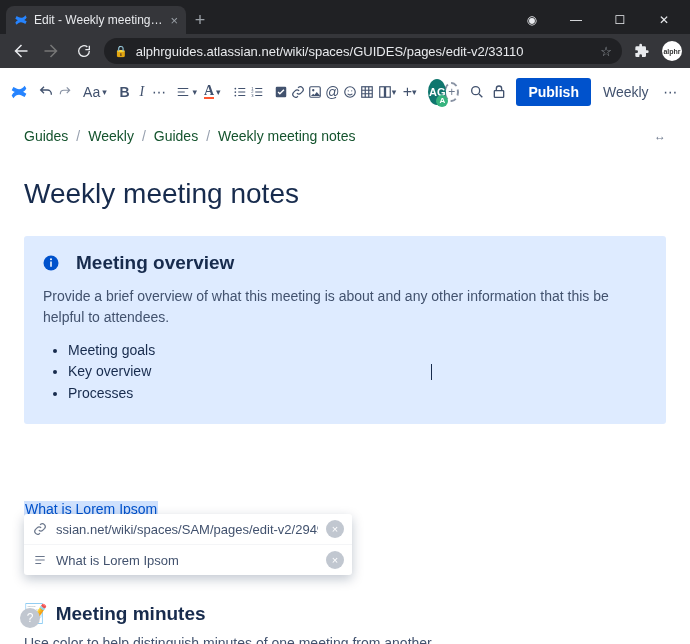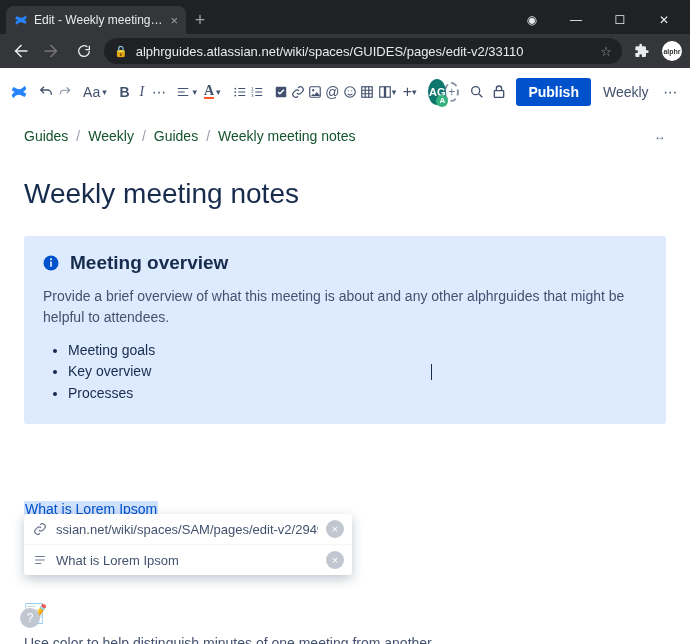--- a/index.html
+++ b/index.html
@@ -34,21 +34,21 @@
   .plusbadge { width:20px; height:20px; border:2px dashed #8993a4; border-radius:50%; display:flex; align-items:center; justify-content:center; font-size:12px; color:#6b778c; margin-left:-4px;}
   .publish { background:#0052cc; color:#fff; border:none; padding:6px 12px; border-radius:3px; font-weight:600; font-size:14px; margin-left:6px;}
   .closebtn { color:#42526e; font-size:14px; padding:6px 10px; }
   .content { padding: 12px 24px 0 24px; overflow:auto; position:relative; flex:1; }
   .crumbs { font-size:14px; color:#6b778c; display:flex; align-items:center; gap:8px; }
   .crumbs .sep { color:#97a0af; }
   .crumbs .link { color:#14532d; }
   .collapse { margin-left:auto; color:#6b778c; font-size:12px; }
   .ptitle { font-size:28px; font-weight:500; color:#172b4d; margin:34px 0 26px 0; }
   .panel { background:#deebff; border-radius:3px; padding:16px 18px 18px 18px; }
-  .panelhead { display:flex; align-items:center; gap:10px; }
+  .panelhead { display:flex; align-items:center; gap:16px; }
   .panelhead h2 { font-size:19px; color:#172b4d; font-weight:600; }
   .panel p { color:#42526e; font-size:14px; margin:12px 0 14px 0; line-height:1.5; padding-left:1px;}
   .panel ul { list-style:disc; padding-left:26px; color:#172b4d; font-size:14px; }
   .panel li { margin:5px 0; }
   .cursor { display:inline-block; width:1px; height:16px; background:#172b4d; vertical-align:middle; margin-left:280px;}
   
   .linkpop { position:absolute; left:24px; top:398px; width:328px; background:#fff; border-radius:3px; box-shadow:0 4px 12px rgba(9,30,66,0.25); font-size:13px; }
   .linkrow { display:flex; align-items:center; padding:6px 8px; gap:8px; border-bottom:1px solid #f4f5f7; }
   .linkrow:last-of-type { border-bottom:none; }
   .linkrow .ic { width:16px; display:flex; justify-content:center; color:#6b778c; }
@@ -253,21 +253,21 @@
 
     <div class="panel">
       <div class="panelhead">
         <svg width="18" height="18" viewBox="0 0 24 24">
             <circle cx="12" cy="12" r="10" fill="#0052cc"></circle>
             <rect x="11" y="10" width="2" height="7" fill="#fff"></rect>
             <circle cx="12" cy="7" r="1.3" fill="#fff"></circle>
           </svg>
         <h2>Meeting overview</h2>
       </div>
-      <p>Provide a brief overview of what this meeting is about and any other alphrguides that might be helpful to attendees.</p>
+      <p>Provide a brief overview of what this meeting is about and any other information that this be helpful to attendees.</p>
       <ul>
         <li>Meeting goals</li>
         <li><span>Key overview</span><span class="cursor"></span></li>
         <li>Processes</li>
       </ul>
     </div>
 
     <div class="linkpop">
       <div class="linkrow">
         <span class="ic">
@@ -288,18 +288,19 @@
         <span class="clearx">×</span>
       </div>
     </div>
 
     <div style="margin-top:76px;">
       <span class="linked">What is Lorem Ipsom</span>
     </div>
 
     <div class="sectitle">
       <span>📝</span>
+      <span>Meeting minutes</span>
     </div>
     <p class="secp">Use color to help distinguish minutes of one meeting from another.</p>
 
     <div class="help">?</div>
   </div>
 </div>
 
 </body></html>

